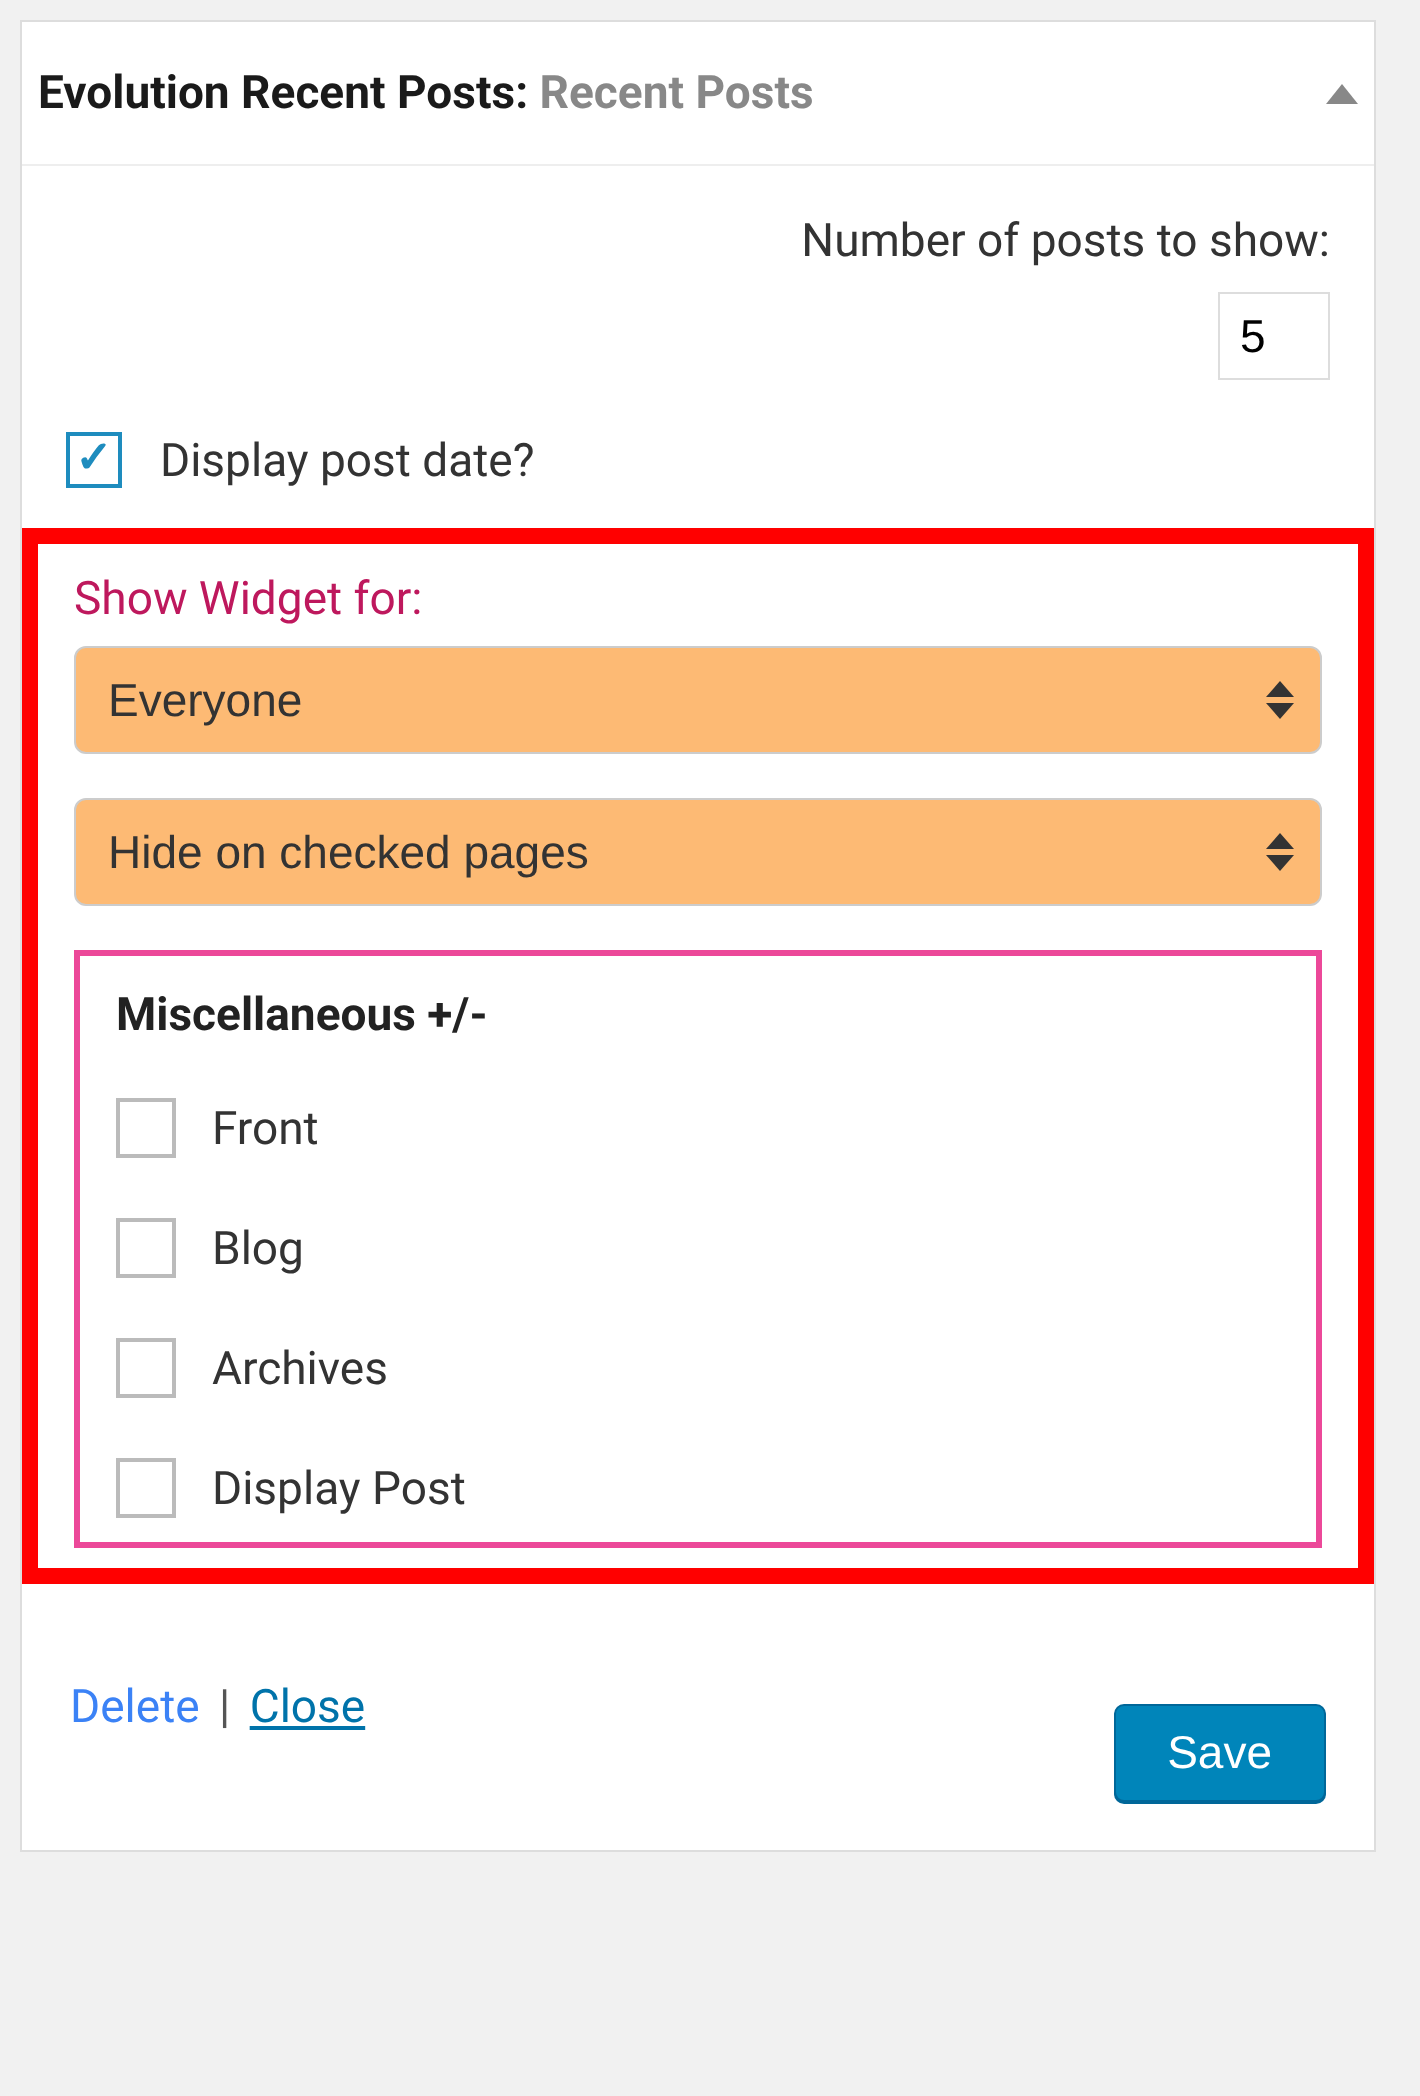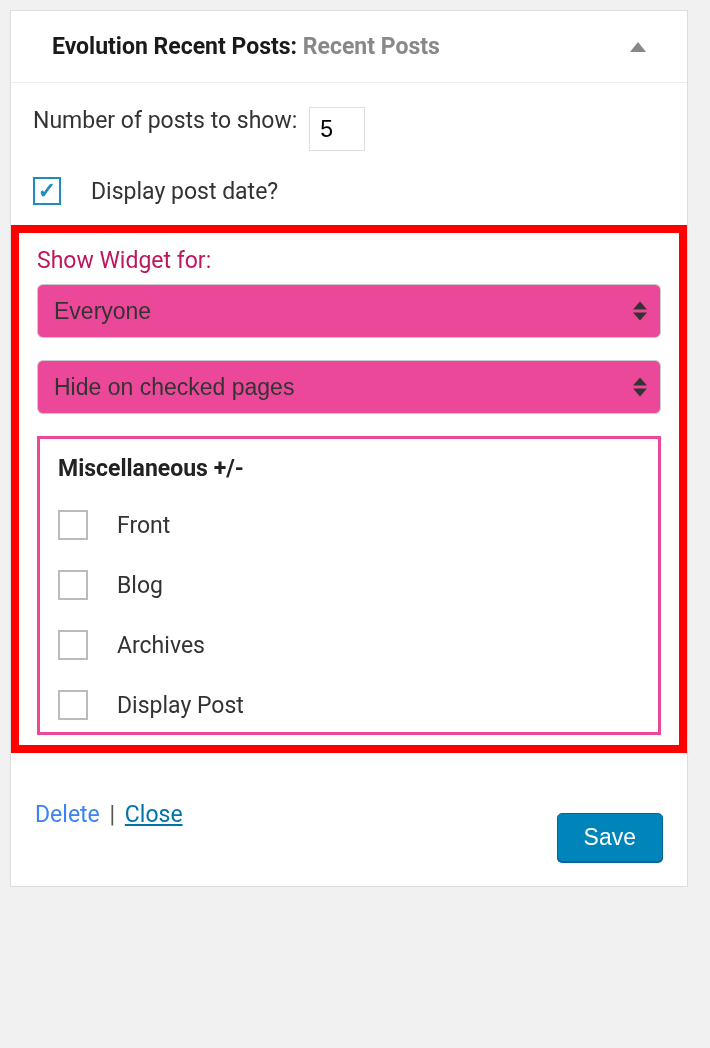--- a/index.html
+++ b/index.html
@@ -15,21 +15,21 @@
     }
     .widget-container {
       background: #fff;
       border: 1px solid #ddd;
       width: 678px;
     }
     .widget-header {
       display: flex;
       align-items: center;
       justify-content: space-between;
-      padding: 22px 41px;
+      padding: 22px 8px;
       border-bottom: 1px solid #eee;
       cursor: pointer;
     }
     .widget-title-wrap {
       font-size: 23px;
       font-weight: 700;
       color: #1a1a1a;
     }
     .widget-subtitle {
       font-weight: 700;
@@ -58,40 +58,41 @@
       font-size: 23px;
       border: 1px solid #ddd;
       background: #fff;
       color: #333;
     }
     .form-group {
       margin-bottom: 28px;
     }
     .inline-group {
       display: flex;
-      align-items: flex-start;
+      align-items: flex-end;
       gap: 12px;
       margin-bottom: 26px;
+      flex-direction: column;
     }
     .inline-label {
       font-size: 23px;
       color: #333;
     }
     .number-input {
       width: 56px;
       height: 44px;
       padding: 6px 10px;
       font-size: 23px;
       border: 1px solid #ddd;
       text-align: left;
     }
     .checkbox-row {
       display: flex;
       align-items: center;
-      gap: 30px;
+      gap: 19px;
       margin-bottom: 20px;
     }
     .custom-checkbox {
       width: 28px;
       height: 28px;
       border: 2px solid #1e8cbe;
       background: #fff;
       display: flex;
       align-items: center;
       justify-content: center;
@@ -119,21 +120,21 @@
       position: relative;
       margin-bottom: 22px;
     }
     .custom-select {
       width: 100%;
       height: 54px;
       padding: 8px 44px 8px 16px;
       font-size: 23px;
       border: 1px solid #ccc;
       border-radius: 6px;
-      background: #ec4899;
+      background: #fdba74;
       appearance: none;
       -webkit-appearance: none;
       cursor: pointer;
       color: #333;
     }
     .select-arrows {
       position: absolute;
       right: 14px;
       top: 50%;
       transform: translateY(-50%);
@@ -162,21 +163,21 @@
     }
     .pages-title {
       font-size: 23px;
       font-weight: 700;
       color: #222;
       margin-bottom: 28px;
     }
     .page-checkbox-row {
       display: flex;
       align-items: center;
-      gap: 29px;
+      gap: 18px;
       margin-bottom: 30px;
     }
     .page-checkbox {
       width: 30px;
       height: 30px;
       border: 2px solid #bbb;
       background: #fff;
       cursor: pointer;
       flex-shrink: 0;
     }

